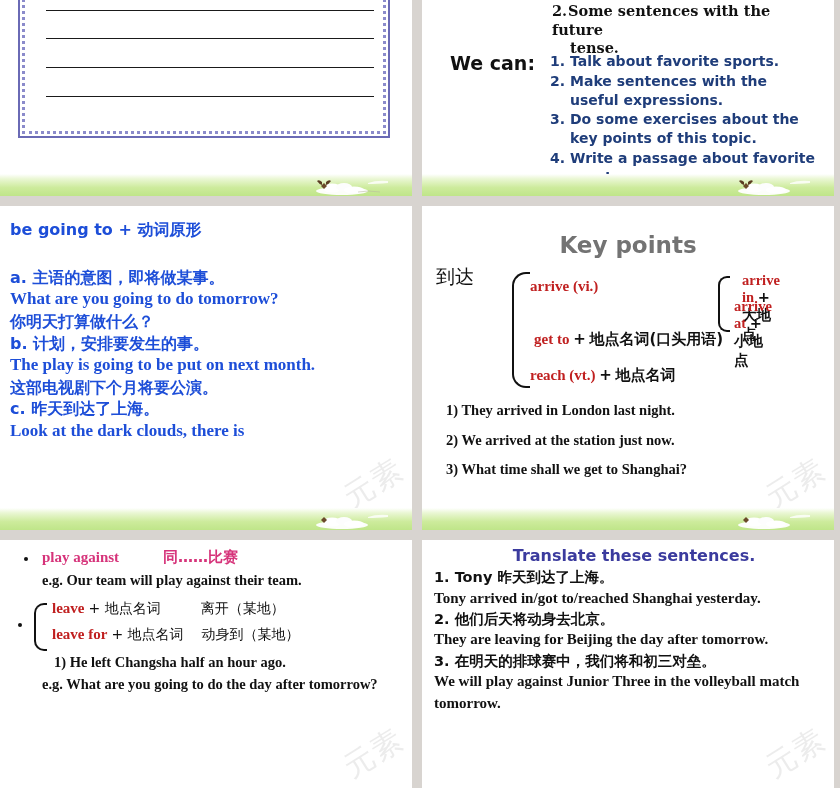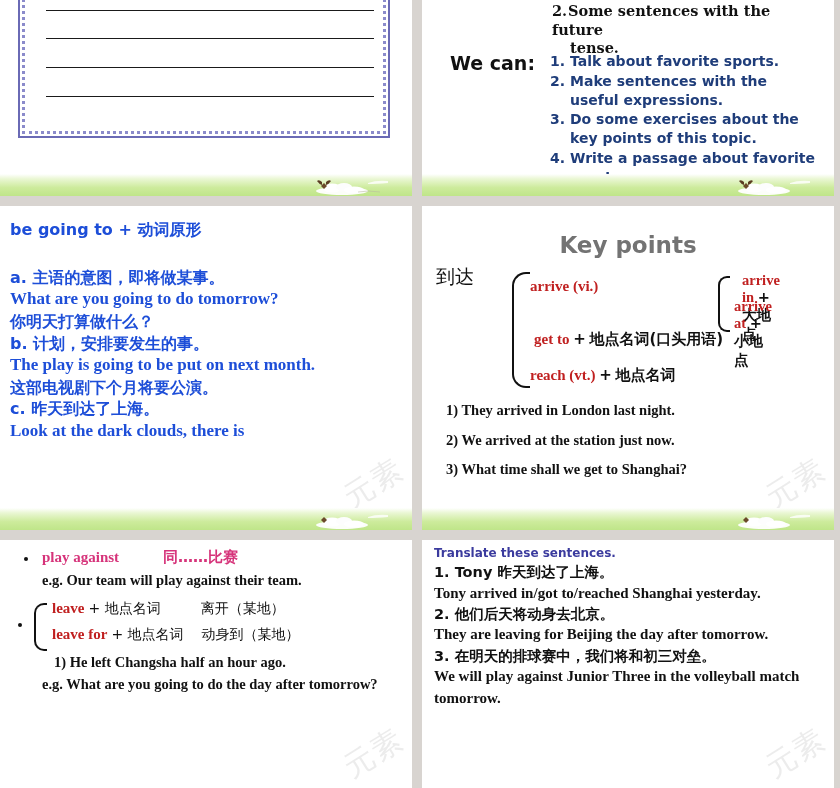--- a/index.html
+++ b/index.html
@@ -242,23 +242,24 @@
     font-size: 14.5px;
     color: #111;
     padding-left: 42px;
     margin: 3px 0;
   }
 
   
   .tr-title {
     font-family: "DejaVu Sans", sans-serif;
     font-weight: bold;
-    font-size: 12px;
+    font-size: 16px;
     color: #3b3b9e;
     margin: 6px 0 2px 12px;
+    text-align: center;
   }
   .tr-body {
     margin: 0 8px 0 12px;
     font-family: "Liberation Serif", serif;
     font-weight: bold;
     font-size: 15px;
     color: #111;
     line-height: 1.42;
   }
   .tr-cn { font-family: "DejaVu Sans", sans-serif; font-weight: bold; font-size: 14.5px; }

